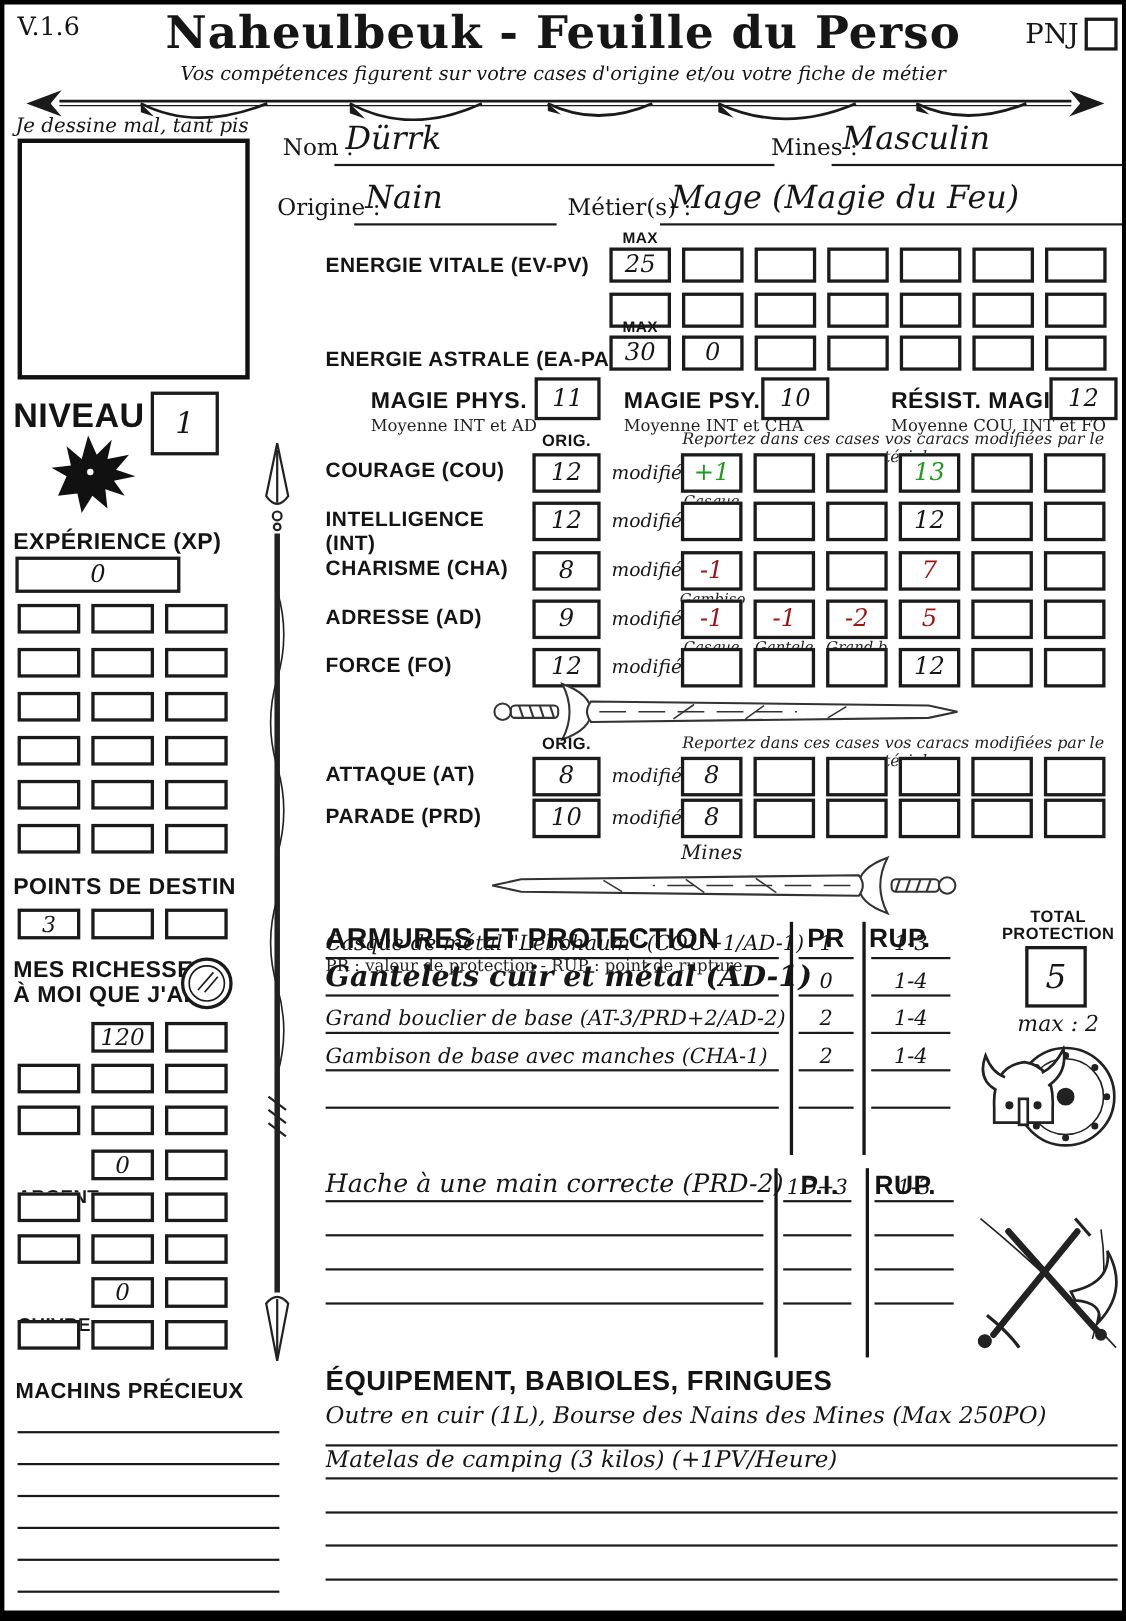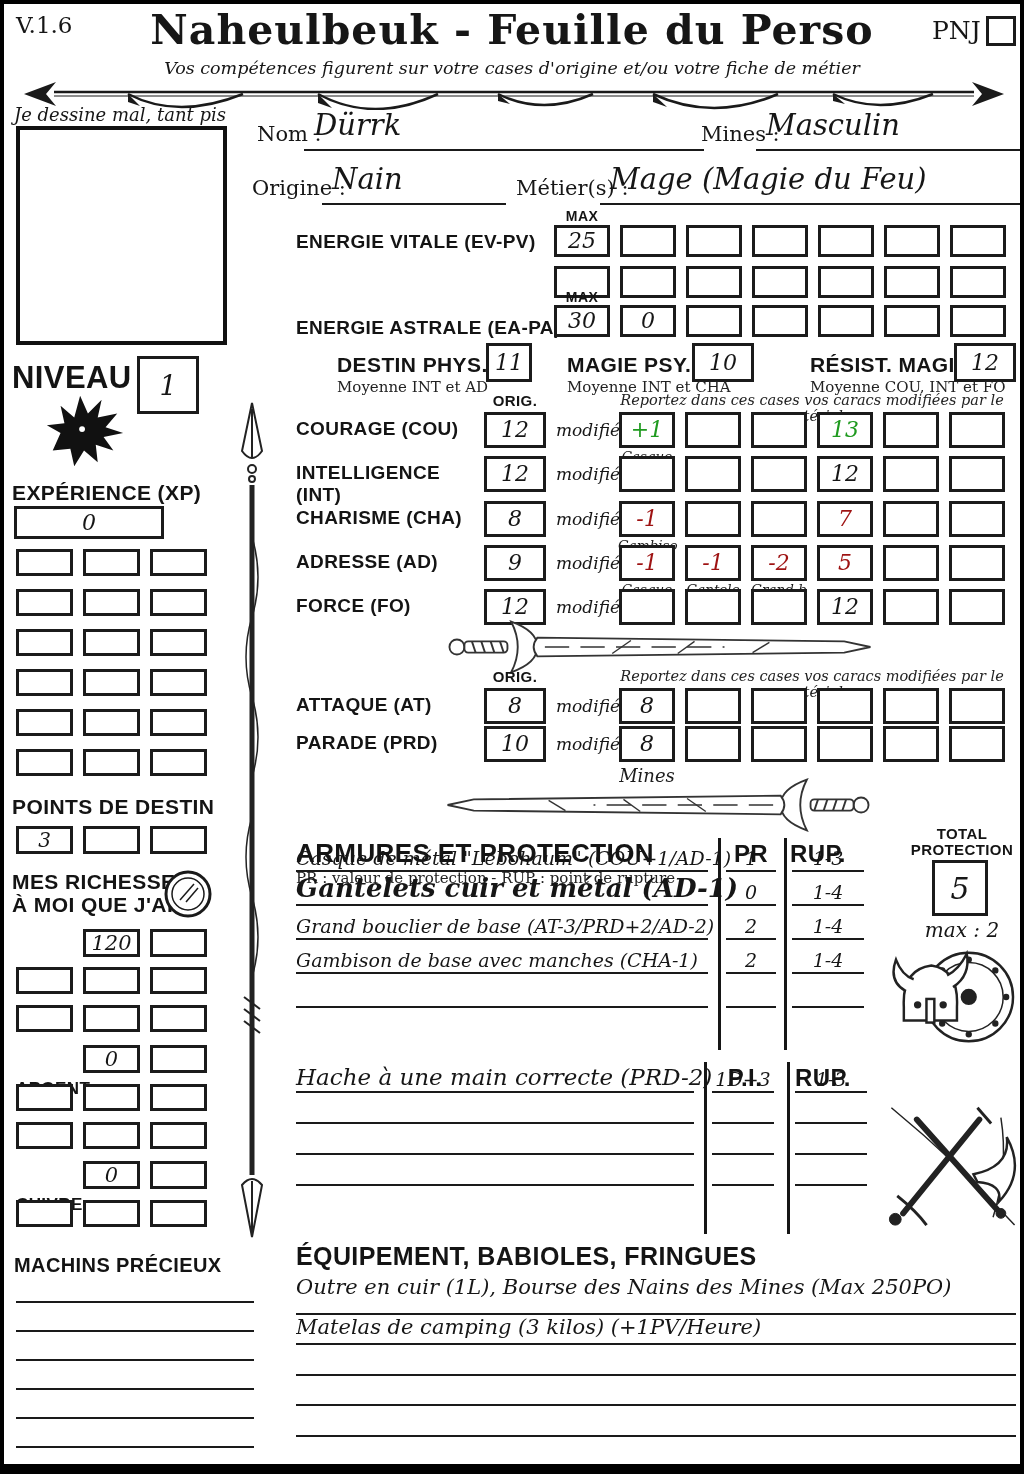--- a/index.html
+++ b/index.html
@@ -265,22 +265,22 @@
     <div class="box ebox">
         <span class="script sval">0</span>
       </div>
     <div class="box ebox"></div>
       <div class="box ebox"></div>
     <div class="box ebox"></div>
       <div class="box ebox"></div>
     <div class="box ebox"></div>
   </div>
 
-  <div class="abs hdg" style="left:333px;top:349px;font-size:21px;">DESTIN PHYS.</div>
-  <div class="abs box" style="left:482px;top:339px;width:46px;height:39px;text-align:right;">
+  <div class="abs hdg" style="left:333px;top:349px;font-size:21px;">MAGIE PHYS.</div>
+  <div class="abs box" style="left:482px;top:339px;width:60px;height:39px;text-align:right;">
       <span class="script sval">11</span>
     </div>
   <div class="abs note" style="left:333px;top:374px;font-size:15px;">Moyenne INT et AD</div>
 
   <div class="abs hdg" style="left:563px;top:349px;font-size:21px;">MAGIE PSY.</div>
   <div class="abs box" style="left:688px;top:339px;width:62px;height:39px;">
       <span class="script sval">10</span>
     </div>
   <div class="abs note" style="left:563px;top:374px;font-size:15px;">Moyenne INT et CHA</div>
 

